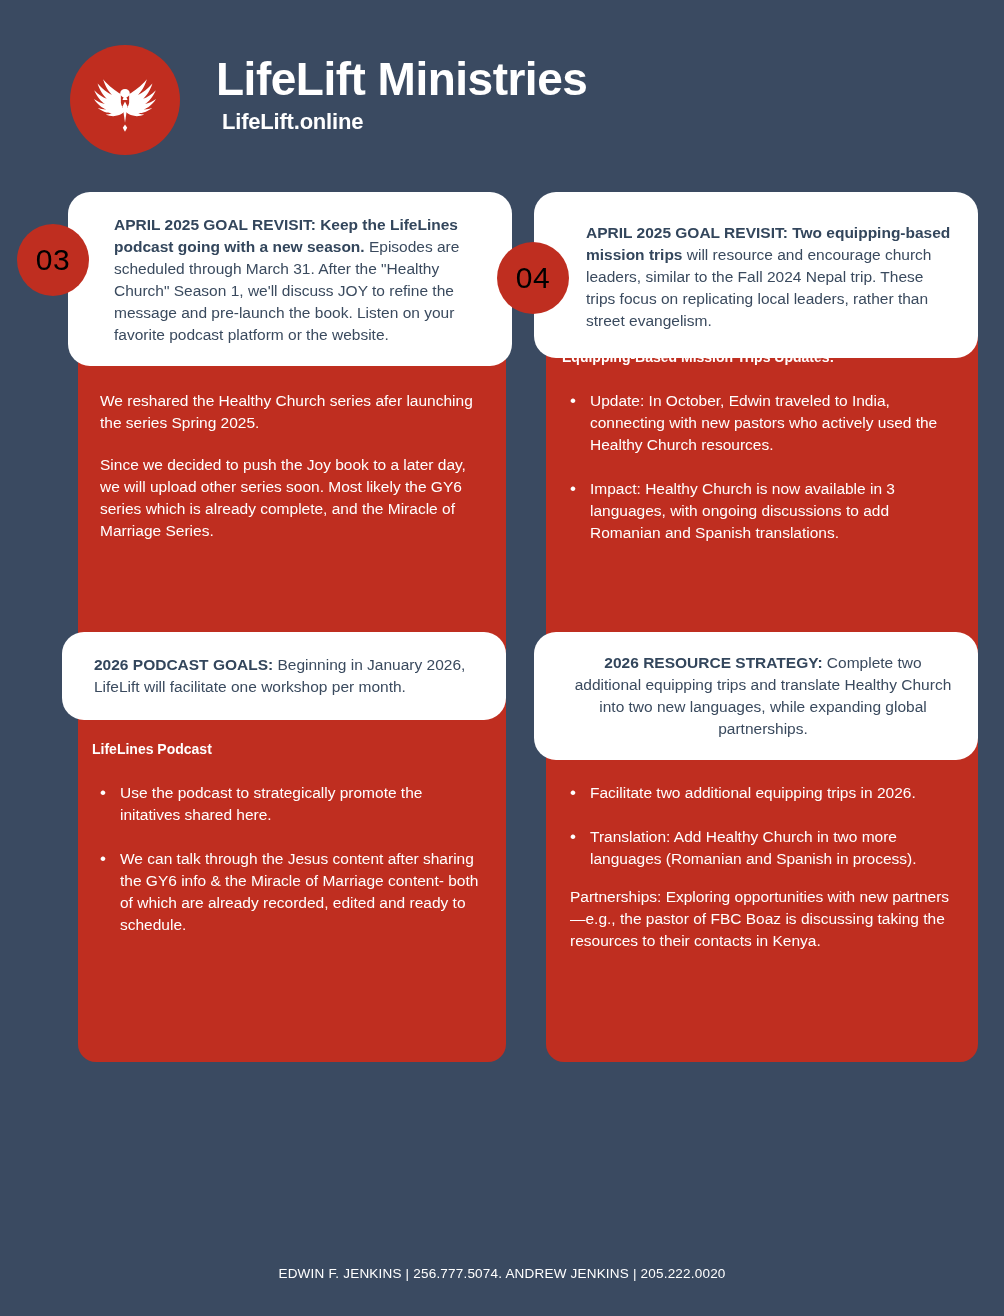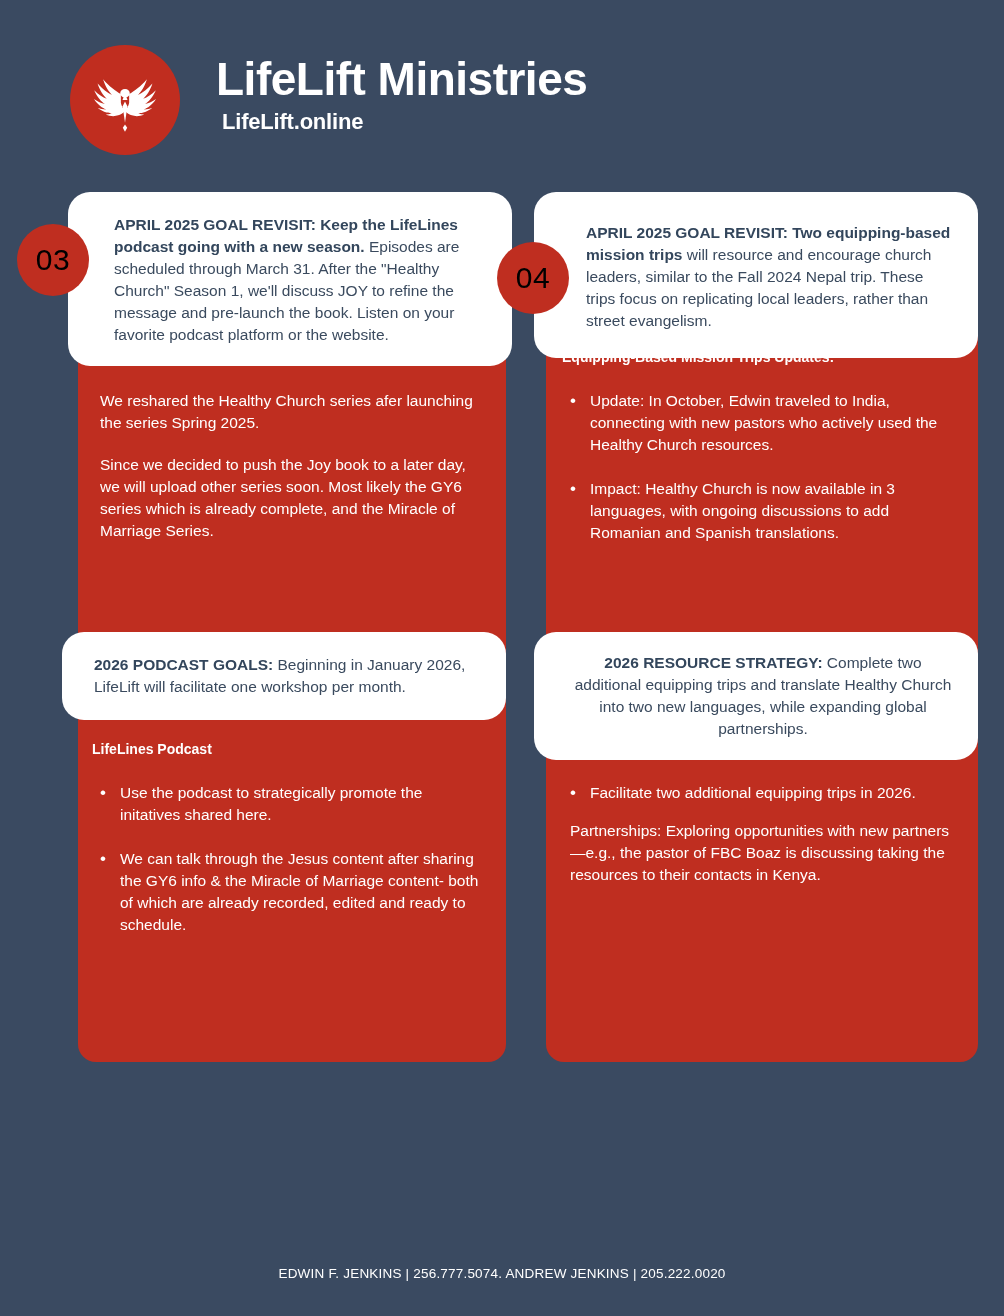--- a/index.html
+++ b/index.html
@@ -235,19 +235,20 @@
 </div>
 
 <div class="wcard wcard-r2">
   <b>2026 RESOURCE STRATEGY:</b><span> Complete two additional equipping trips and translate Healthy Church into two new languages, while expanding global partnerships.</span>
 </div>
 
 <div class="rcontent rcontent-r2">
   <div class="rhead">Equipping Trips &amp; Translations</div>
   <ul class="rlist">
     <li>Facilitate two additional equipping trips in 2026.</li>
+    <li>Translation: Add Healthy Church in two more languages (Romanian and Spanish in process).</li>
   </ul>
   <p class="rpara">Partnerships: Exploring opportunities with new partners—e.g., the pastor of FBC Boaz is discussing taking the resources to their contacts in Kenya.</p>
 </div>
 
 <div class="footer">
   <div class="footer-text">EDWIN F. JENKINS | 256.777.5074.   ANDREW JENKINS | 205.222.0020</div>
 </div>
 
 </body></html>

